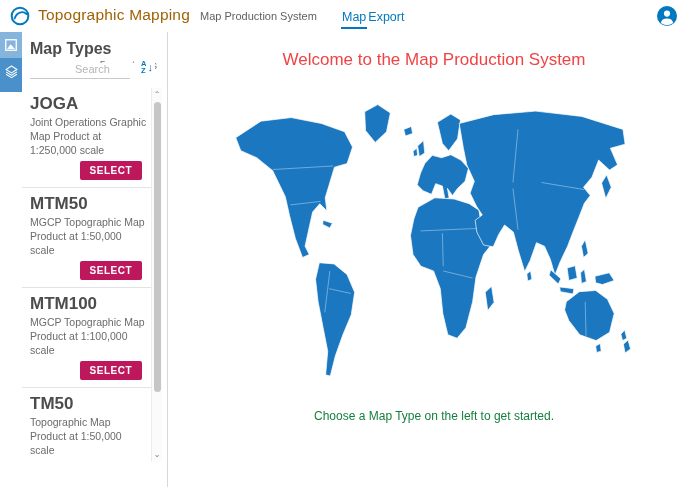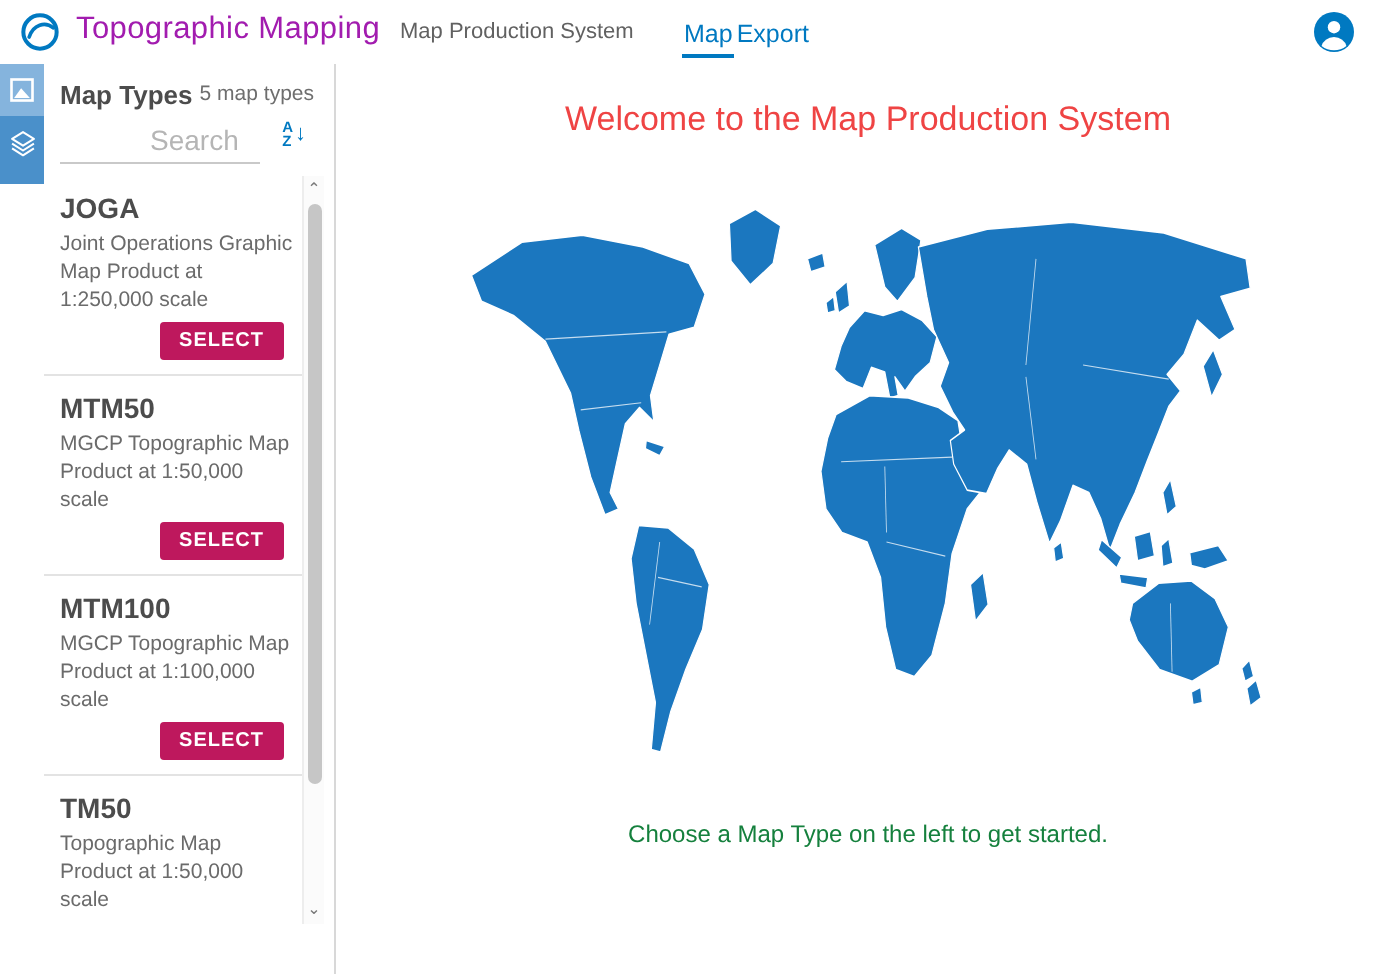--- a/index.html
+++ b/index.html
@@ -6,47 +6,47 @@
   html,body { width:699px; height:487px; }
   body {
     font-family:"Liberation Sans", sans-serif;
     background:#ffffff; color:#4c4c4c;
     position:relative; overflow:hidden;
   }
   
   .header { height:32px; display:flex; align-items:center; position:relative; background:#fff; }
   .brand { display:flex; align-items:baseline; margin-left:10px; }
   .logo { width:20px; height:20px; align-self:center; margin-right:8px; }
-  .app-title { font-size:15.5px; color:#a21caf; letter-spacing:.2px; }
+  .app-title { font-size:15.5px; color:#a16207; letter-spacing:.2px; }
   .app-subtitle { font-size:11px; color:#616161; margin-left:10px; }
   .tabs { position:absolute; left:341px; top:0; height:32px; display:flex; gap:0; align-items:center; }
   .tab { font-size:12.5px; color:#0079c1; cursor:pointer; padding:6px 1px 3px; border-bottom:2px solid transparent; }
   .tab.active { border-bottom-color:#0079c1; }
   .avatar { position:absolute; right:22px; top:6px; width:20px; height:20px; cursor:pointer; }
 
   
   .sidebar { position:absolute; left:0; top:32px; width:168px; height:455px;
              border-right:1px solid #d8d8d8; background:#fff; }
   .tool-strip { position:absolute; left:0; top:0; width:22px; height:60px; background:#4a90ca; }
   .tool { width:22px; height:26px; display:flex; align-items:center; justify-content:center; cursor:pointer; }
   .tool.selected { background:#85b4dd; }
   .panel-head { position:absolute; left:30px; right:10px; top:8px; height:16px; }
-  .panel-title { font-size:13px; font-weight:bold; color:#4c4c4c; float:left;text-align:right; }
+  .panel-title { font-size:16px; font-weight:bold; color:#4c4c4c; float:left;text-align:right; }
   .panel-count { font-size:10.5px; color:#6e6e6e; float:right; margin-top:1px; }
   .search-row { position:absolute; left:30px; top:30px; width:100px; border-bottom:1px solid #c9c9c9;
                 display:flex; align-items:center; padding-bottom:3px; }
-  .search-row input { border:0; outline:none; font-size:14px; width:80px; color:#4c4c4c;
+  .search-row input { border:0; outline:none; font-size:11px; width:80px; color:#4c4c4c;
                       font-family:"Liberation Sans",sans-serif;margin-left:40px; }
   .search-row input::placeholder { color:#b5b5b5; }
   .sort-btn { position:absolute; right:14px; top:28px; display:flex; align-items:center; cursor:pointer; color:#0079c1; }
   .sort-letters { display:flex; flex-direction:column; font-size:7.5px; font-weight:bold; line-height:7px; }
   .sort-arrow { font-size:11px; margin-left:1px; }
   .type-list { position:absolute; left:22px; top:56px; width:130px; height:371px; overflow:hidden; }
   .type-row { padding:10px 6px 7px 8px; border-bottom:1px solid #e3e3e3; }
-  .type-name { font-size:14px; font-weight:bold; color:#4c4c4c; line-height:12px; }
+  .type-name { font-size:17px; font-weight:bold; color:#4c4c4c; line-height:12px; }
   .type-desc { font-size:10.5px; color:#6b6b6b; line-height:14px; margin-top:5px; width:118px; }
   .type-actions { text-align:right; margin-top:3px; padding-right:4px; }
   .select-btn { background:#be185d; color:#fff; border:0; font-size:10px; font-weight:bold;
                 letter-spacing:.5px; padding:4px 10px; border-radius:2px; cursor:pointer;
                 font-family:"Liberation Sans",sans-serif; }
   .v-scrollbar { position:absolute; right:5px; top:56px; width:11px; height:374px;
                  background:#fbfbfb; border-left:1px solid #ededed; }
   .scroll-arrow { position:absolute; left:0; width:10px; text-align:center; color:#7a7a7a;
                   font-size:8px; line-height:10px; cursor:pointer; }
   .scroll-arrow.up { top:2px; } .scroll-arrow.down { bottom:2px; }

